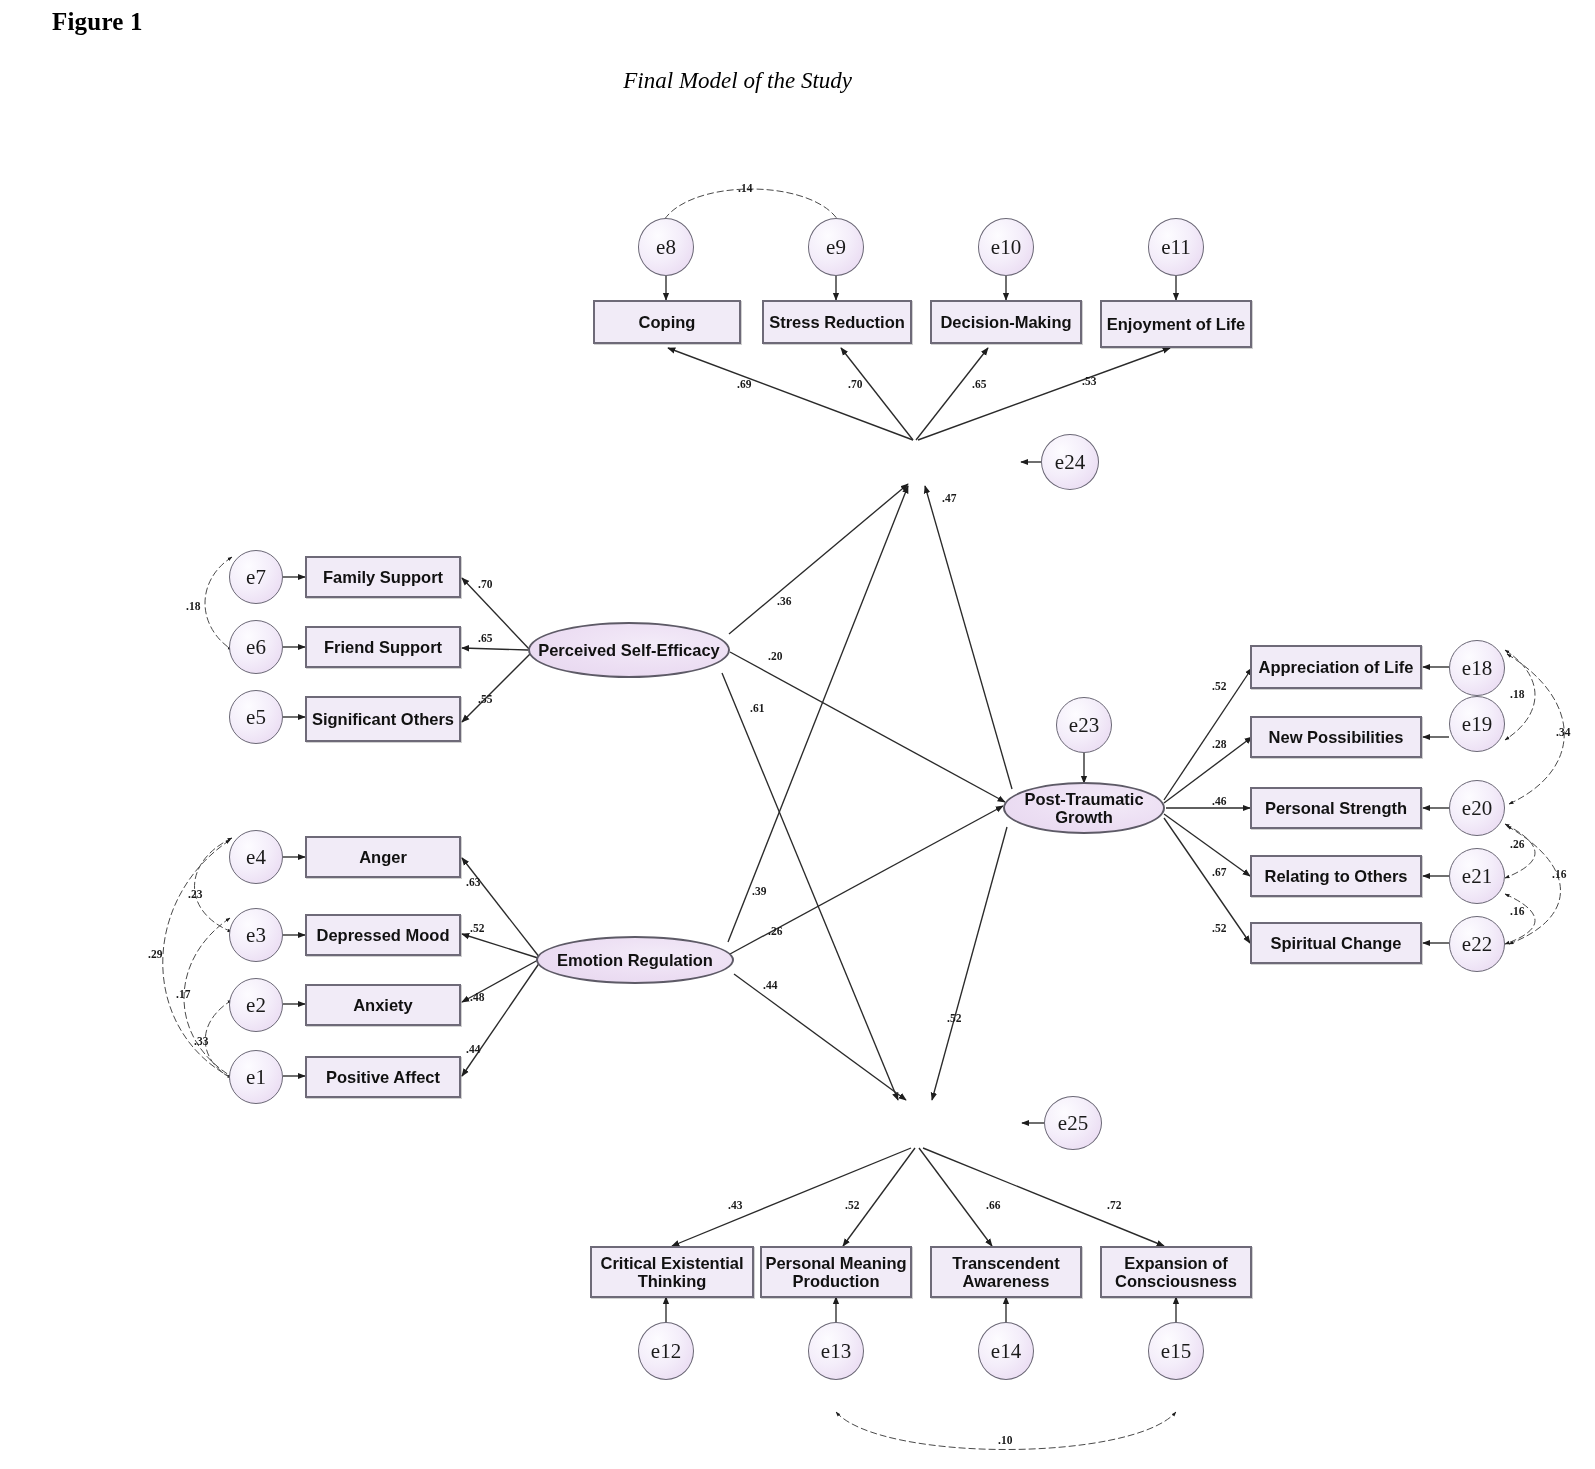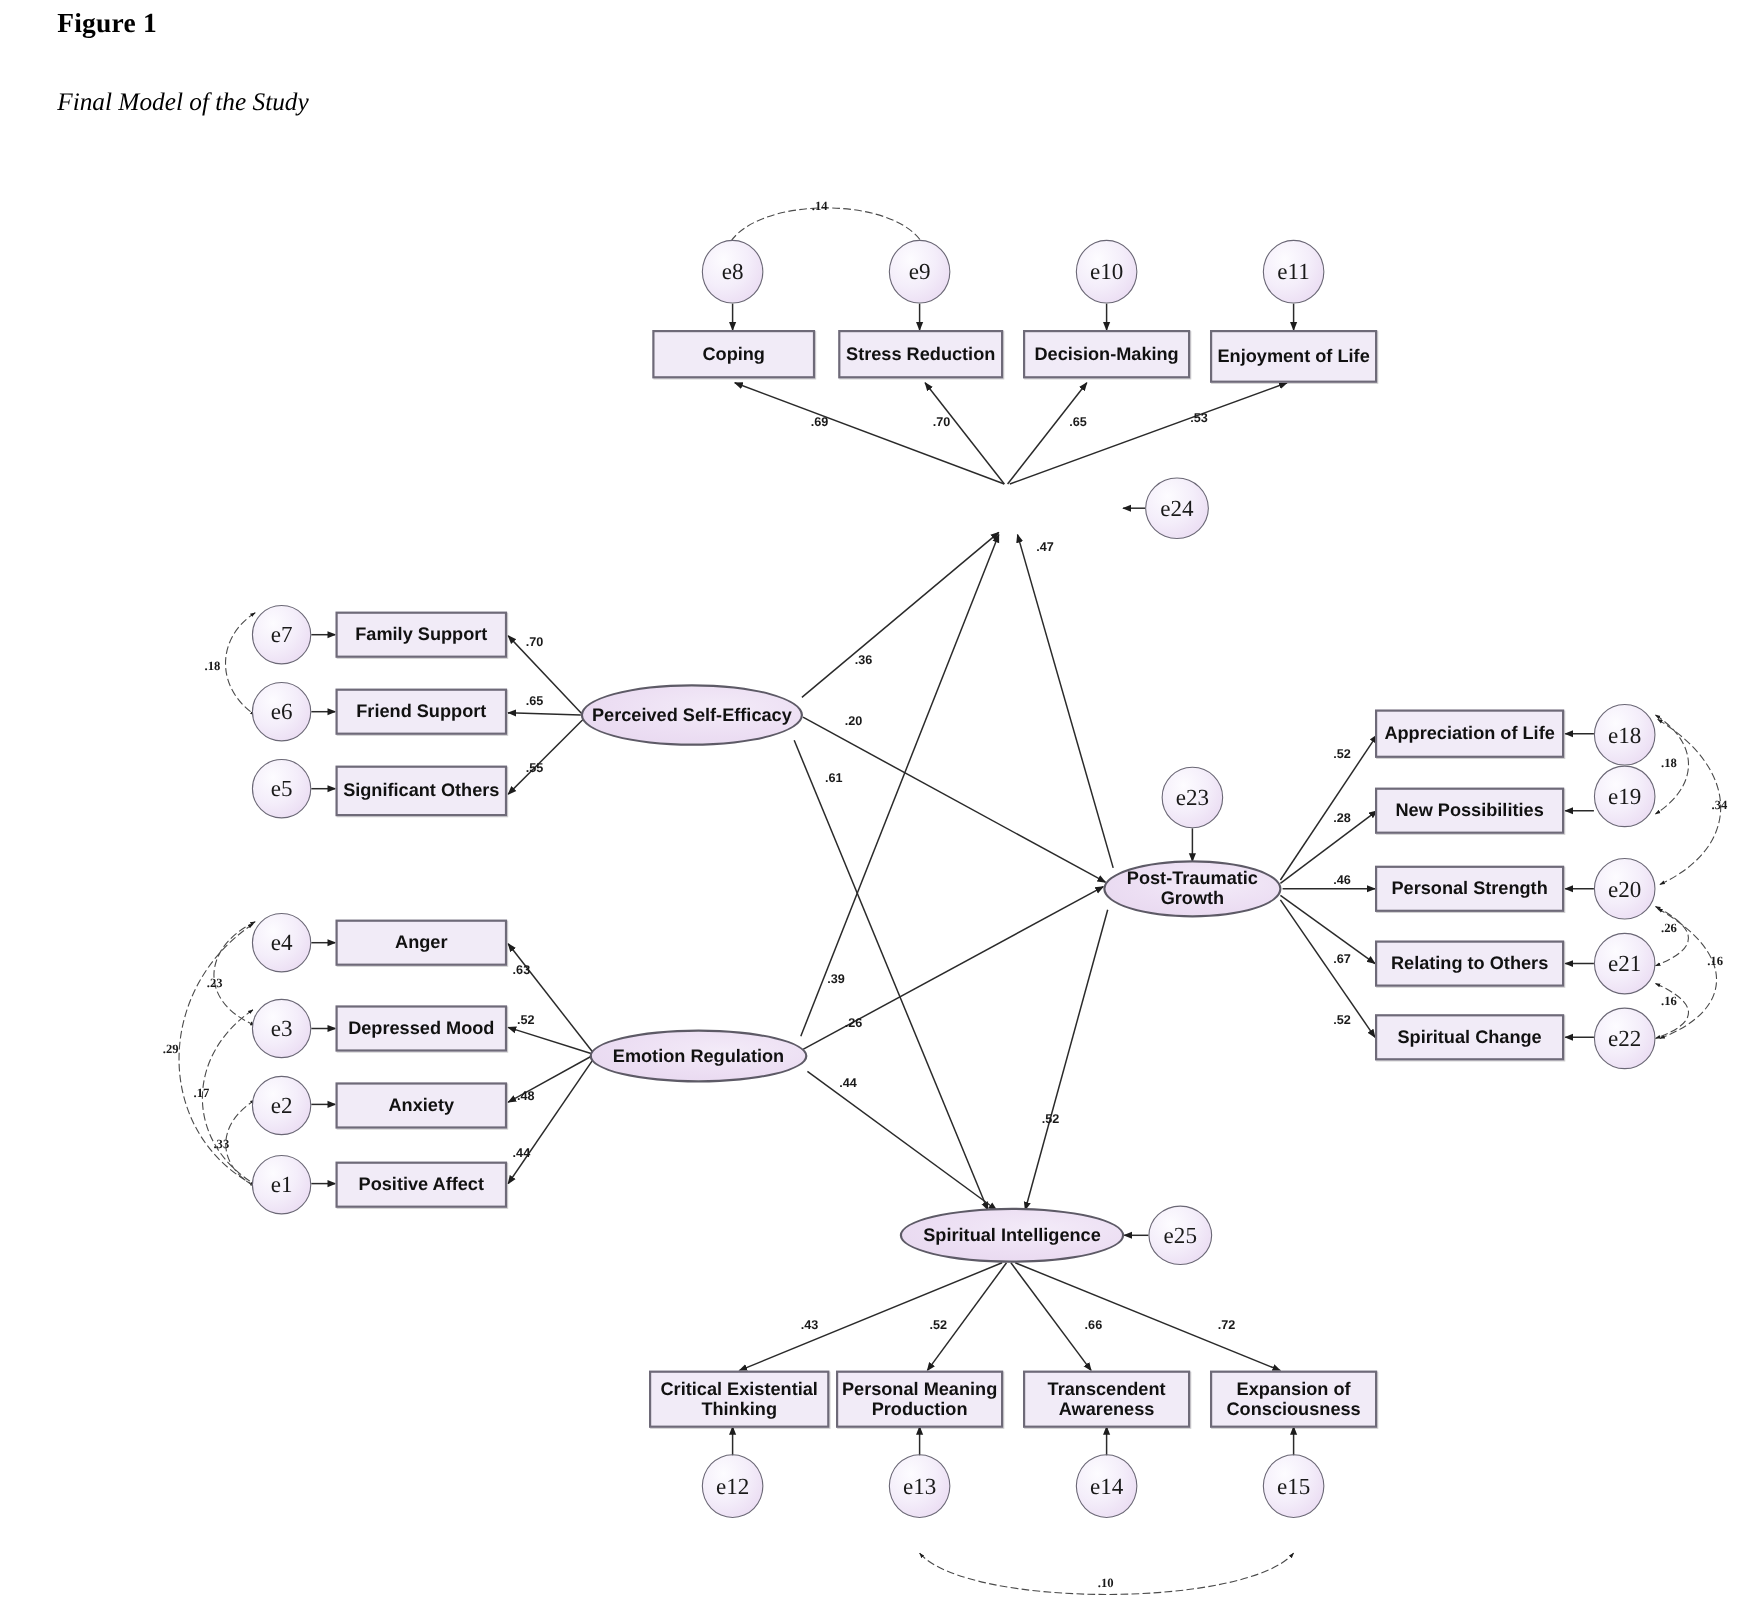--- a/index.html
+++ b/index.html
@@ -2,21 +2,21 @@
 <html><head>
 <meta charset="utf-8">
 <title>Figure 1 — Final Model of the Study</title>
 <style>
   html,body{margin:0;padding:0;background:#ffffff;}
   body{width:1595px;height:1469px;position:relative;
        font-family:"Liberation Sans", sans-serif;color:#000;overflow:hidden;}
 
   #fig-caption{position:absolute;left:52px;top:8px;width:800px;}
   #fig-number{font-family:"Liberation Serif", serif;font-weight:bold;font-size:25px;letter-spacing:.2px;}
-  #fig-title{font-family:"Liberation Serif", serif;font-style:italic;font-size:23px;margin-top:44px;}
+  #fig-title{font-family:"Liberation Serif", serif;font-style:italic;font-size:23px;margin-top:32px;text-align:right;}
 
   #diagram{position:absolute;left:0;top:0;width:1595px;height:1469px;}
   svg#paths{position:absolute;left:0;top:0;width:1595px;height:1469px;}
 
   .node{position:absolute;box-sizing:border-box;display:flex;align-items:center;
         justify-content:center;text-align:center;}
 
   .rect{background:#f1ebf7;border:2px solid #6e6a78;
         box-shadow:1px 1px 0 rgba(0,0,0,.18);
         font-weight:bold;font-size:16.5px;line-height:1.12;color:#111;}
@@ -24,21 +24,21 @@
   .lat{border-radius:50%;
        background:radial-gradient(ellipse at 62% 38%, #f3ebf8 0%, #ecdef3 55%, #e6d6ee 100%);
        border:2px solid #5d5a66;
        font-weight:bold;font-size:16.5px;line-height:1.12;color:#111;}
 
   .err{border-radius:50%;
        background:radial-gradient(ellipse at 35% 30%, #fdfcff 0%, #f4eefa 45%, #e6d4ef 100%);
        border:1.6px solid #6a6775;
        font-family:"Liberation Serif", serif;font-size:21px;color:#1a1a1a;}
 
-  .plabel{position:absolute;font-family:Liberation Sans, sans-serif;
+  .plabel{position:absolute;font-family:Liberation Serif, serif;
           font-size:11.5px;font-weight:bold;color:#1a1a1a;white-space:nowrap;}
   .clabel{position:absolute;font-family:"Liberation Serif", serif;
           font-size:11.5px;font-weight:bold;color:#1a1a1a;white-space:nowrap;}
 </style>
 </head>
 <body>
 
 <div id="fig-caption">
   <div id="fig-number">Figure 1</div>
   <div id="fig-title">Final Model of the Study</div>
@@ -178,21 +178,20 @@
   <div class="node rect" style="left:1250px;top:787px;width:172px;height:42px">Personal Strength</div>
   <div class="node rect" style="left:1250px;top:855px;width:172px;height:42px">Relating to Others</div>
   <div class="node rect" style="left:1250px;top:922px;width:172px;height:42px">Spiritual Change</div>
 
   <div class="node err" style="left:1449px;top:640px;width:56px;height:56px">e18</div>
   <div class="node err" style="left:1449px;top:696px;width:56px;height:56px">e19</div>
   <div class="node err" style="left:1449px;top:780px;width:56px;height:56px">e20</div>
   <div class="node err" style="left:1449px;top:848px;width:56px;height:56px">e21</div>
   <div class="node err" style="left:1449px;top:916px;width:56px;height:56px">e22</div>
 
-  <div class="node lat" style="left:818px;top:1098px;width:204px;height:50px">Spiritual Intelligence</div>
   <div class="node err" style="left:1044px;top:1096px;width:58px;height:54px">e25</div>
 
   <div class="node rect" style="left:590px;top:1246px;width:164px;height:52px">Critical Existential Thinking</div>
   <div class="node rect" style="left:760px;top:1246px;width:152px;height:52px">Personal Meaning Production</div>
   <div class="node rect" style="left:930px;top:1246px;width:152px;height:52px">Transcendent Awareness</div>
   <div class="node rect" style="left:1100px;top:1246px;width:152px;height:52px">Expansion of Consciousness</div>
 
   <div class="node err" style="left:638px;top:1322px;width:56px;height:58px">e12</div>
   <div class="node err" style="left:808px;top:1322px;width:56px;height:58px">e13</div>
   <div class="node err" style="left:978px;top:1322px;width:56px;height:58px">e14</div>

